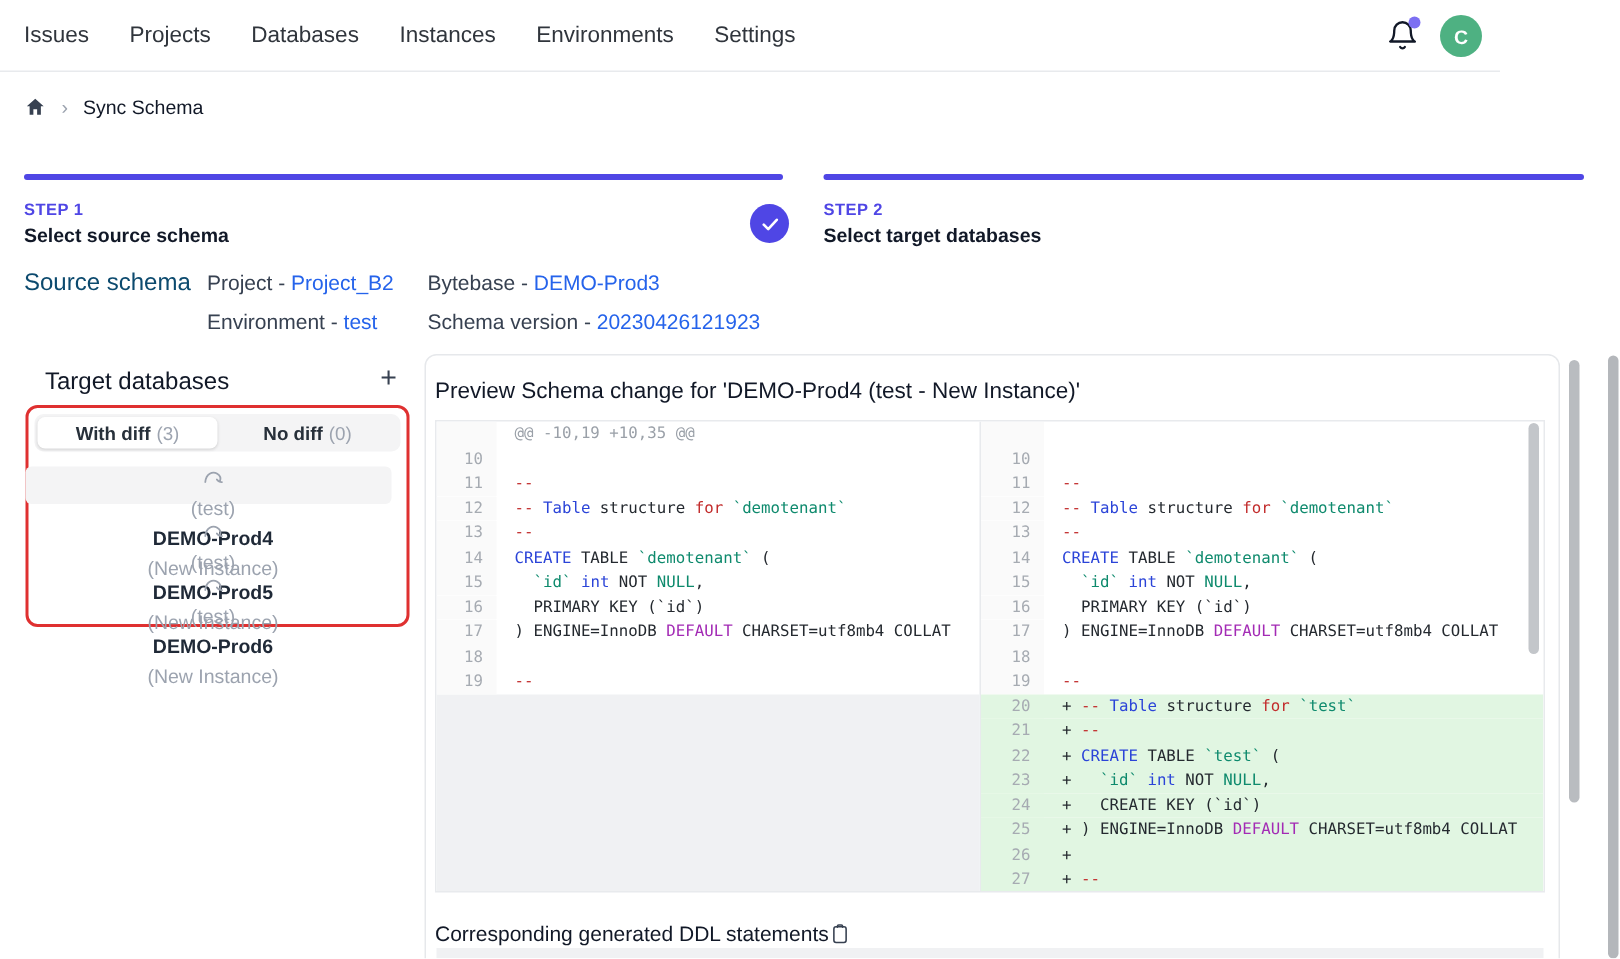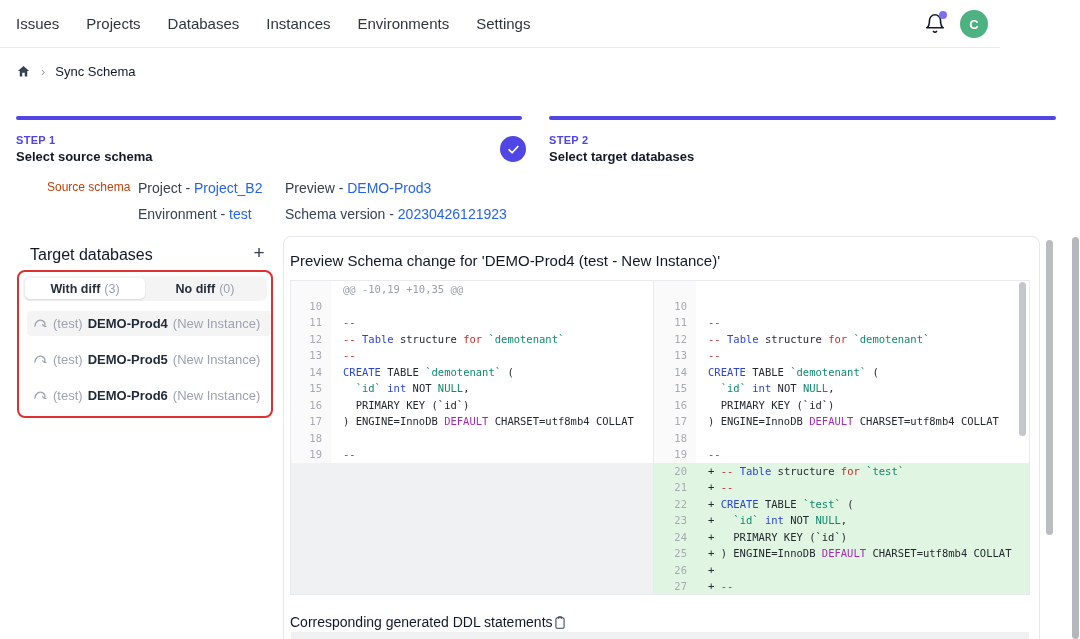--- a/index.html
+++ b/index.html
@@ -26,32 +26,32 @@
   .intro a { color:#2563eb; text-decoration:none; cursor:pointer; }
   .ext-icon { display:inline-block; vertical-align:-2px; margin-left:3px; }
   
   .bar { position:absolute; top:116px; height:4px; border-radius:2px; background:#4f46e5; }
   .bar1 { left:16px; width:506px; }
   .bar2 { left:549px; width:507px; }
   .step-label { position:absolute; font-size:11px; font-weight:700; letter-spacing:.3px; color:#4f46e5; }
   .step-title { position:absolute; font-size:13px; font-weight:600; color:#111827; }
   .check-circle { position:absolute; left:500px; top:136px; width:26px; height:26px; border-radius:50%; background:#4f46e5; display:flex; align-items:center; justify-content:center; }
   
-  .src-label { position:absolute; left:16px; top:180px; font-size:12px; color:#c2410c;margin-left:31px; }
+  .src-label { position:absolute; left:16px; top:180px; font-size:16px; color:#0c4a6e; }
   .src-field { position:absolute; font-size:14px; color:#374151; }
   .src-field a { color:#2563eb; text-decoration:none; cursor:pointer; }
   
   .tp-header { position:absolute; left:30px; top:246px; font-size:16px; color:#111827; }
   .tp-add { position:absolute; left:248px; top:242px; width:22px; height:22px; font-size:19px; color:#374151; text-align:center; line-height:22px; cursor:pointer; }
   .red-box { position:absolute; left:17px; top:270px; width:256px; height:148px; border:2px solid #df3030; border-radius:8px; background:#fff; }
   .tabs { position:absolute; left:23px; top:276px; width:244px; height:25px; display:flex; background:#f4f4f5; border-radius:6px; padding:2px; }
   .tab { flex:1; display:flex; align-items:center; justify-content:center; gap:4px; font-size:12.5px; font-weight:600; color:#27303a; border-radius:5px; cursor:pointer; }
   .tab.active { background:#fff; box-shadow:0 1px 2px rgba(0,0,0,.12); }
   .tab .count { color:#9ca3af; font-weight:400; }
-  .db-item { position:absolute; left:27px; width:244px; height:25px; display:flex; align-items:center; gap:5px; padding-left:6px; font-size:13px; border-radius:4px; cursor:pointer; white-space:nowrap; }
+  .db-item { position:absolute; left:17px; width:244px; height:25px; display:flex; align-items:center; gap:5px; padding-left:6px; font-size:13px; border-radius:4px; cursor:pointer; white-space:nowrap;flex-direction:column; }
   .db-item.selected { background:#f4f4f5; }
   .db-env, .db-suffix { color:#9ca3af; }
   .db-name { color:#1f2937; font-weight:600; }
   
   .card { position:absolute; left:283px; top:236px; width:757px; height:420px; background:#fff; border:1px solid #e6e8eb; border-radius:8px 8px 0 0; }
   .card-title { position:absolute; left:290px; top:252px; font-size:15px; color:#111827; }
   .editor { position:absolute; left:290px; top:280px; width:740px; height:315px; border:1px solid #e8eaed; background:#fff; overflow:hidden; display:flex; }
   .pane { height:100%; overflow:hidden; }
   .pane-left  { width:363px; }
   .pane-right { width:377px; border-left:1px solid #e8eaed; }
@@ -120,21 +120,21 @@
       </svg>
   </div>
   <div class="step-label" style="left:549px; top:134px;">STEP 2</div>
   <div class="step-title" style="left:549px; top:149px;">Select target databases</div>
 
   <div class="src-label">Source schema</div>
   <div class="src-field" style="left:138px; top:180px;">
     <span>Project - </span><a>Project_B2</a>
   </div>
   <div class="src-field" style="left:285px; top:180px;">
-    <span>Preview - </span><a>DEMO-Prod3</a>
+    <span>Bytebase - </span><a>DEMO-Prod3</a>
   </div>
   <div class="src-field" style="left:138px; top:206px;">
     <span>Environment - </span><a>test</a>
   </div>
   <div class="src-field" style="left:285px; top:206px;">
     <span>Schema version - </span><a>20230426121923</a>
   </div>
 
   <div class="tp-header">Target databases</div>
   <div class="tp-add">+</div>
@@ -212,21 +212,21 @@
         <div class="dline"><span class="lnum">14</span><span class="lcode"><span class="tk-k">CREATE</span><span class="tk-p"> TABLE </span><span class="tk-t">`demotenant`</span><span class="tk-p"> (</span></span></div>
         <div class="dline"><span class="lnum">15</span><span class="lcode"><span class="tk-p">  </span><span class="tk-t">`id`</span><span class="tk-p"> </span><span class="tk-k">int</span><span class="tk-p"> NOT </span><span class="tk-t">NULL</span><span class="tk-p">,</span></span></div>
         <div class="dline"><span class="lnum">16</span><span class="lcode"><span class="tk-p">  PRIMARY KEY (`id`)</span></span></div>
         <div class="dline"><span class="lnum">17</span><span class="lcode"><span class="tk-p">) ENGINE=InnoDB </span><span class="tk-m">DEFAULT</span><span class="tk-p"> CHARSET=utf8mb4 COLLAT</span></span></div>
         <div class="dline"><span class="lnum">18</span><span class="lcode"></span></div>
         <div class="dline"><span class="lnum">19</span><span class="lcode"><span class="tk-c">--</span></span></div>
         <div class="dline add"><span class="lnum">20</span><span class="lcode"><span class="tk-p">+ </span><span class="tk-c">--</span><span class="tk-p"> </span><span class="tk-k">Table</span><span class="tk-p"> structure </span><span class="tk-c">for</span><span class="tk-p"> </span><span class="tk-t">`test`</span></span></div>
         <div class="dline add"><span class="lnum">21</span><span class="lcode"><span class="tk-p">+ </span><span class="tk-c">--</span></span></div>
         <div class="dline add"><span class="lnum">22</span><span class="lcode"><span class="tk-p">+ </span><span class="tk-k">CREATE</span><span class="tk-p"> TABLE </span><span class="tk-t">`test`</span><span class="tk-p"> (</span></span></div>
         <div class="dline add"><span class="lnum">23</span><span class="lcode"><span class="tk-p">+   </span><span class="tk-t">`id`</span><span class="tk-p"> </span><span class="tk-k">int</span><span class="tk-p"> NOT </span><span class="tk-t">NULL</span><span class="tk-p">,</span></span></div>
-        <div class="dline add"><span class="lnum">24</span><span class="lcode"><span class="tk-p">+   PRIMARY KEY (`id`)</span></span></div>
+        <div class="dline add"><span class="lnum">24</span><span class="lcode"><span class="tk-p">+   CREATE KEY (`id`)</span></span></div>
         <div class="dline add"><span class="lnum">25</span><span class="lcode"><span class="tk-p">+ ) ENGINE=InnoDB </span><span class="tk-m">DEFAULT</span><span class="tk-p"> CHARSET=utf8mb4 COLLAT</span></span></div>
         <div class="dline add"><span class="lnum">26</span><span class="lcode"><span class="tk-p">+</span></span></div>
         <div class="dline add"><span class="lnum">27</span><span class="lcode"><span class="tk-p">+ </span><span class="tk-c">--</span></span></div>
       </div>
   </div>
   <div class="sb sb-editor"></div>
   <div class="sb sb-card"></div>
   <div class="sb sb-page"></div>
 
   <div class="ddl-title">

